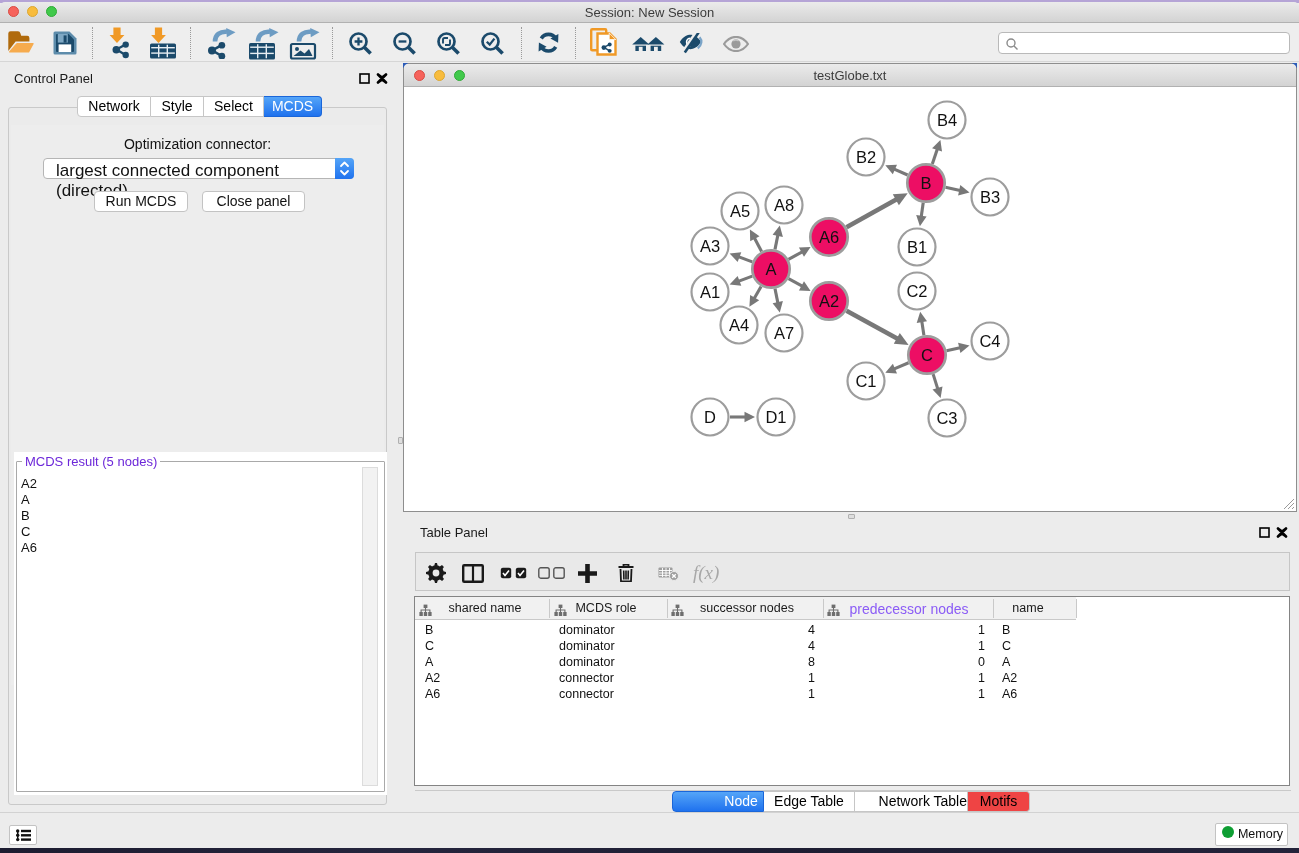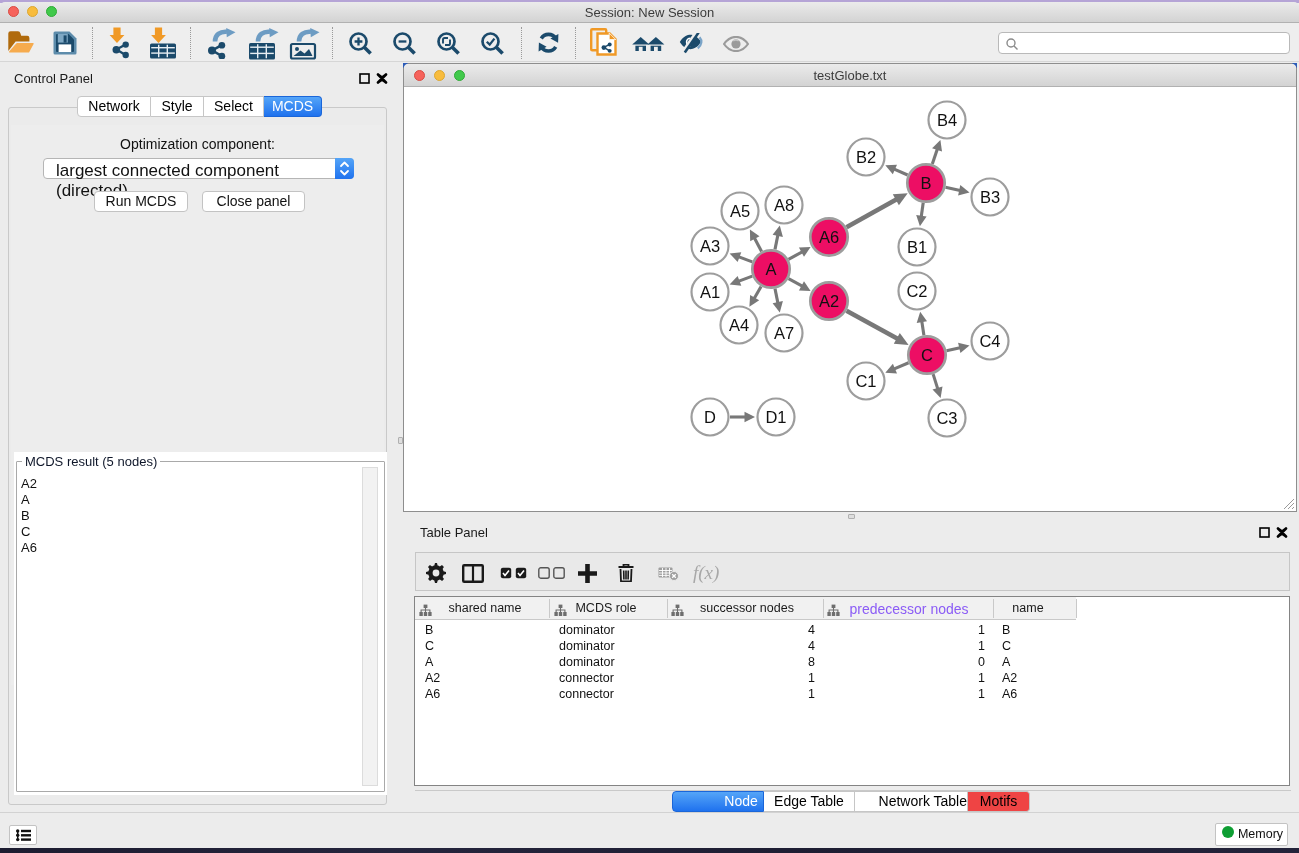--- a/index.html
+++ b/index.html
@@ -198,35 +198,35 @@
       <path d="M2 1.5 L6 4.5 L10 1.5 M2 9.5 L6 6.5 L10 9.5 M2 1.5 L10 9.5 M10 1.5 L2 9.5" stroke="#000" stroke-width="2.6" stroke-linecap="round" fill="none"></path>
     </svg>
   <div class="abs" style="left:8px;top:45px;width:379px;height:698px;background:#ebebeb;border:1px solid #c9c9c9;border-radius:3px;"></div>
   <div class="abs" style="left:77px;top:34px;height:21px;">
     <div class="abs tabtxt" style="left:0;top:0;width:74px;height:21px;background:#fff;border:1px solid #c6c6c6;border-radius:4px 0 0 4px;text-align:center;">Network</div>
     <div class="abs tabtxt" style="left:74px;top:0;width:53px;height:21px;background:#fff;border:1px solid #c6c6c6;border-left:none;text-align:center;">Style</div>
     <div class="abs tabtxt" style="left:127px;top:0;width:60px;height:21px;background:#fff;border:1px solid #c6c6c6;border-left:none;text-align:center;">Select</div>
     <div class="abs tabtxt" style="left:187px;top:0;width:58px;height:21px;background:linear-gradient(#55a5f8,#1f72ee);border:1px solid #1a66d9;border-left:none;border-radius:0 4px 4px 0;text-align:center;color:#fff;">MCDS</div>
   </div>
   <div class="abs" style="left:11px;top:63px;width:373px;height:560px;background:#ededed;"></div>
-  <div class="abs" style="left:0;top:74px;width:395px;font-size:14px;color:#111;text-align:center;">Optimization component:</div>
+  <div class="abs" style="left:0;top:74px;width:395px;font-size:14px;color:#111;text-align:center;">Optimization connector:</div>
   <div class="abs" style="left:43px;top:96px;width:311px;height:21px;background:#fff;border:1px solid #b5b5b5;border-radius:4px;">
     <div style="font-size:17px;color:#111;margin:2px 0 0 12px;">largest connected component (directed)</div>
     <div class="abs" style="right:-1px;top:-1px;width:19px;height:21px;background:linear-gradient(#55a5f8,#1f72ee);border-radius:0 4px 4px 0;">
       <svg width="19" height="21" viewBox="0 0 19 21">
           <path d="M6 8 L9.5 4.5 L13 8" stroke="#fff" stroke-width="1.8" fill="none" stroke-linecap="round" stroke-linejoin="round"></path>
           <path d="M6 13 L9.5 16.5 L13 13" stroke="#fff" stroke-width="1.8" fill="none" stroke-linecap="round" stroke-linejoin="round"></path>
         </svg>
     </div>
   </div>
   <div class="btn" style="left:94px;top:129px;width:94px;height:21px;font-size:14px;line-height:19px;">Run MCDS</div>
   <div class="btn" style="left:202px;top:129px;width:103px;height:21px;font-size:14px;line-height:19px;">Close panel</div>
   <div class="abs" style="left:14px;top:390px;width:373px;height:343px;background:#ffffff;">
     <div class="abs" style="left:2px;top:9px;width:369px;height:331px;border:1px solid #a9a9a9;border-radius:1px;"></div>
-    <div class="abs" style="left:8px;top:2px;background:#fff;padding:0 3px;font-size:13px;color:#0f172a;">MCDS result (5 nodes)</div>
+    <div class="abs" style="left:8px;top:2px;background:#fff;padding:0 3px;font-size:13px;color:#6d28d9;">MCDS result (5 nodes)</div>
     <div class="abs" style="left:7px;top:24px;font-size:13px;color:#111;line-height:16px;">A2<br>A<br>B<br>C<br>A6</div>
     <div class="abs" style="left:348px;top:15px;width:16px;height:319px;background:#f2f2f2;border:1px solid #dcdcdc;"></div>
   </div>
 </div>
 <div class="abs" style="left:398px;top:437px;width:5px;height:7px;background:#dedede;border:1px solid #b0b0b0;border-radius:1px;"></div>
 
 <div class="abs" style="left:403px;top:63px;width:894px;height:449px;background:#fff;border:1px solid #8e8e8e;">
   <div class="abs" style="left:-1px;top:-1px;width:0;height:0;border-top:5px solid #2c5cb8;border-right:5px solid transparent;"></div>
   <div class="abs" style="right:-1px;top:-1px;width:0;height:0;border-top:5px solid #2c5cb8;border-left:5px solid transparent;"></div>
   <div class="titlebar" style="height:23px;border-radius:4px 4px 0 0;position:relative;">

